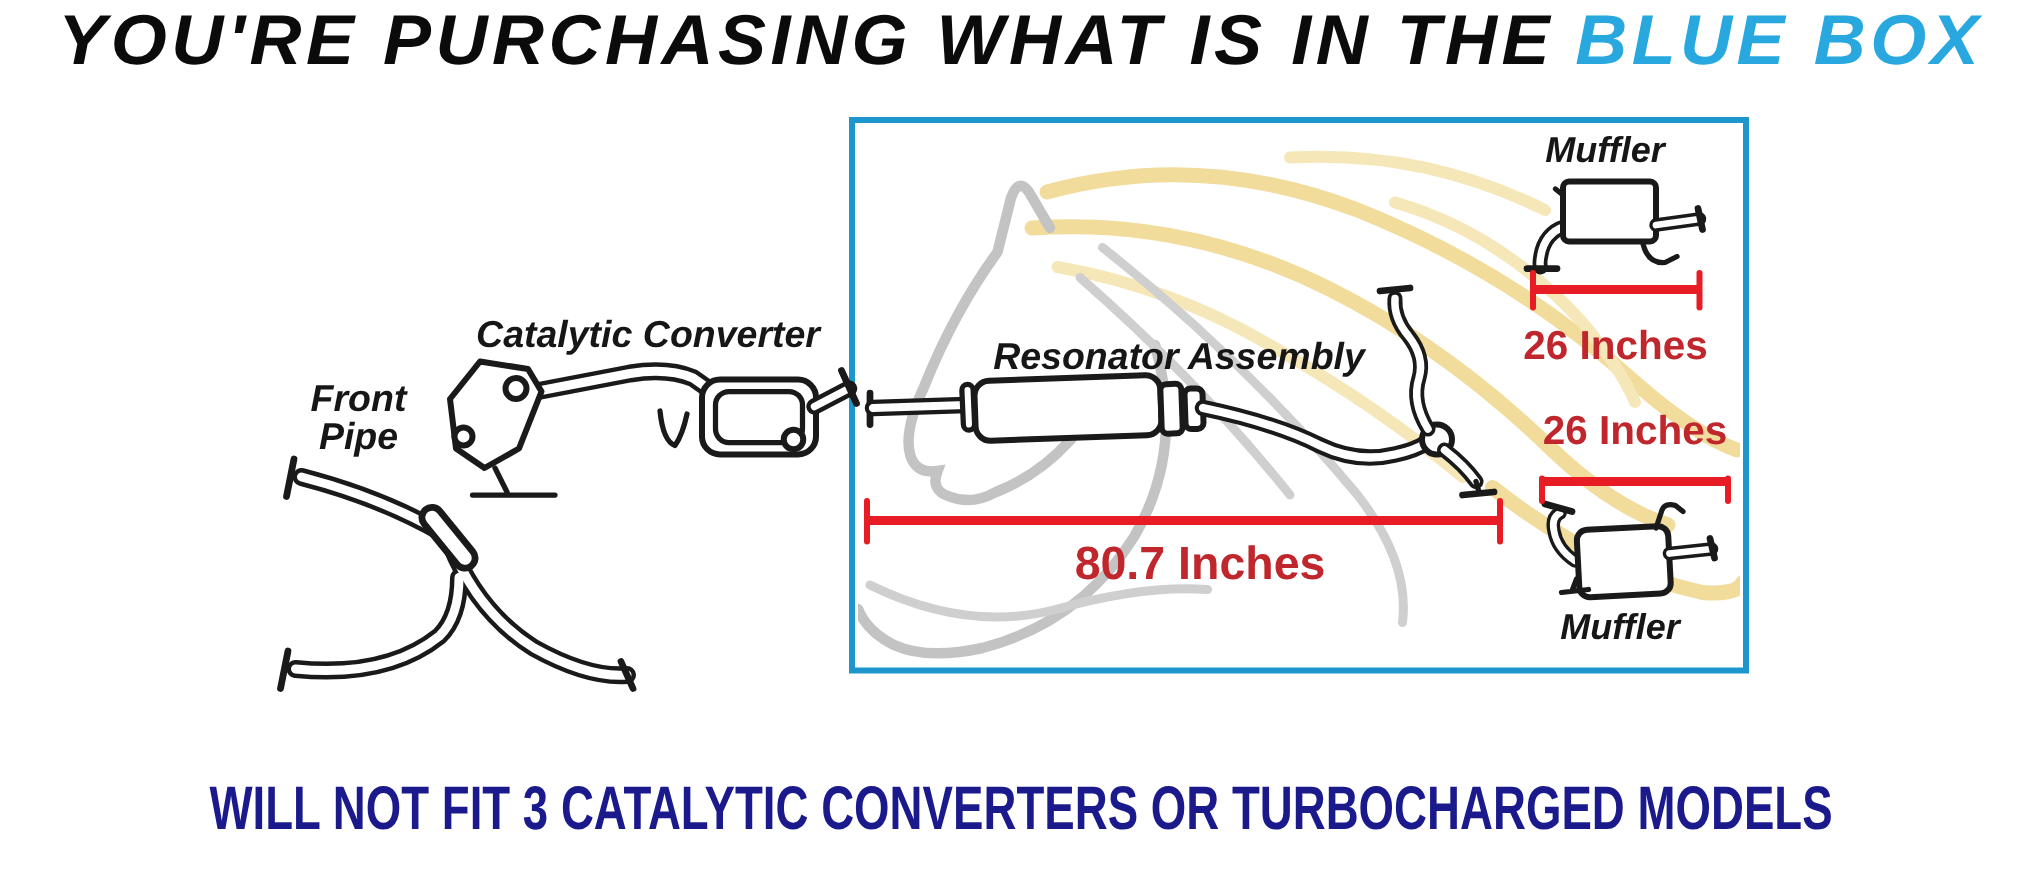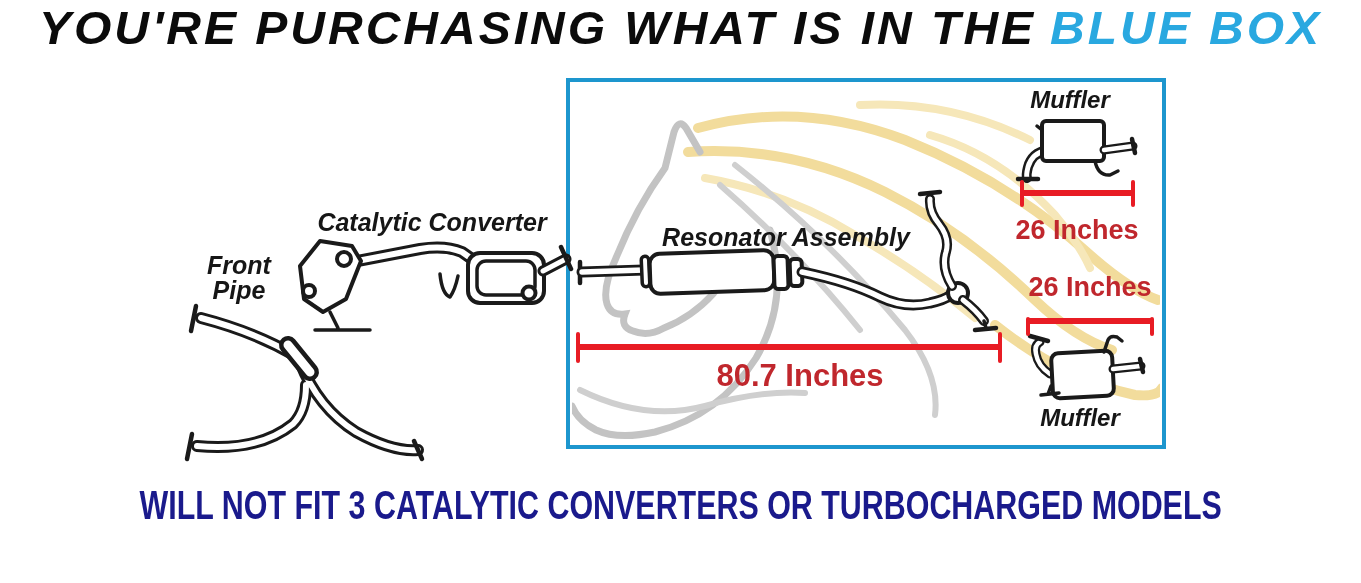--- a/index.html
+++ b/index.html
@@ -12,22 +12,22 @@
     position:absolute;top:0;left:0;width:1361px;height:54px;
     display:flex;align-items:center;justify-content:center;
     white-space:nowrap;
     font-style:italic;font-weight:bold;font-size:48px;letter-spacing:3px;
     transform:scaleY(0.98);
   }
   .title-black{color:#0b0b0b;}
   .title-blue{color:#29a8e0;margin-left:14px;}
   
   .footer-bar{
-    position:absolute;top:477px;left:0;width:1361px;height:50px;
-    display:flex;align-items:flex-end;justify-content:center;
+    position:absolute;top:518px;left:0;width:1361px;height:50px;
+    display:flex;align-items:flex-start;justify-content:center;
   }
   .footer-text{
     display:inline-block;color:#1a1a8c;font-weight:bold;font-size:39px;
     letter-spacing:0px;transform:scaleX(0.78) scaleY(1.05);transform-origin:center;
     white-space:nowrap;
   }
   
   svg{position:absolute;top:0;left:0;}
   .wm-gray{stroke:#c3c3c3;stroke-width:7;fill:none;stroke-linecap:round;}
   .wm-gray2{stroke:#cfcfcf;stroke-width:6;fill:none;stroke-linecap:round;}

